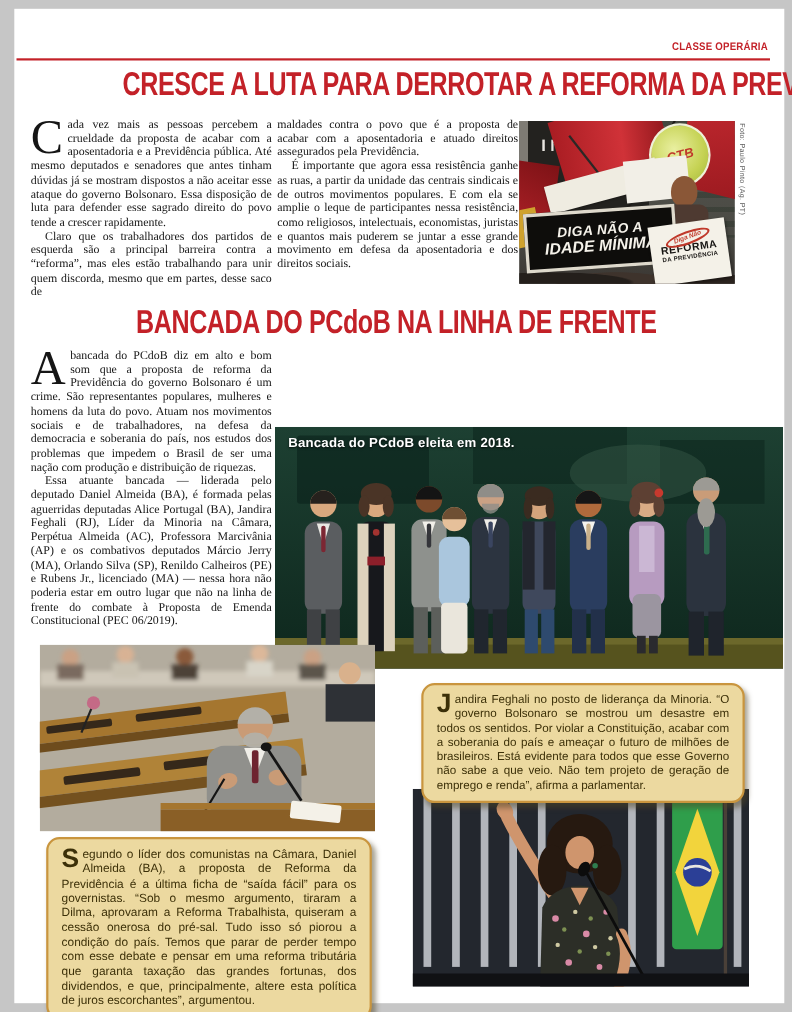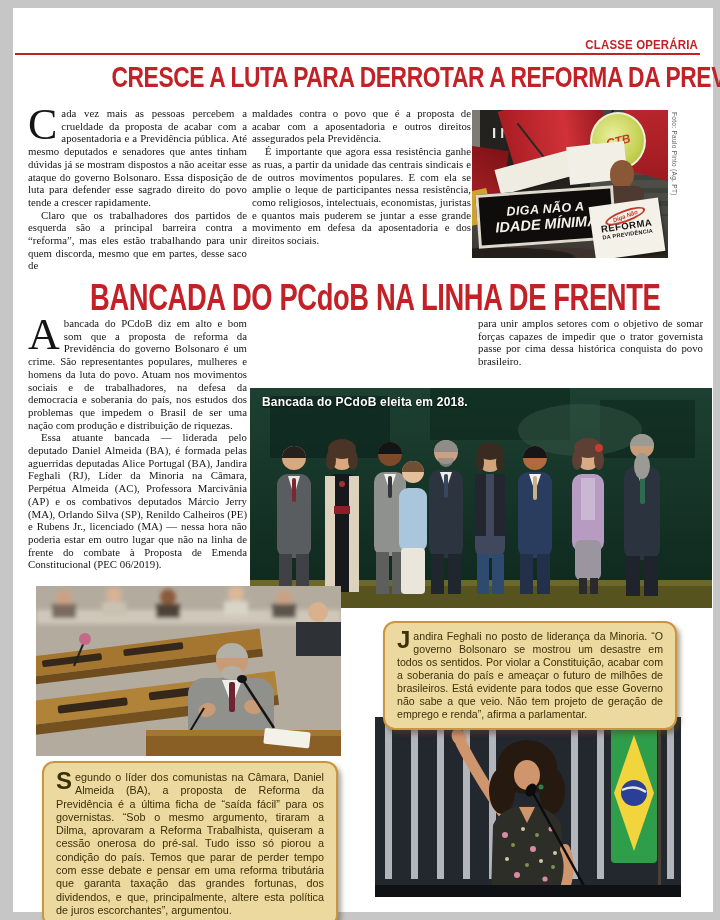--- a/index.html
+++ b/index.html
@@ -3,28 +3,28 @@
 <meta charset="utf-8">
 <style>
   html,body { margin:0; padding:0; background:#9a9a9a; }
   .stage { position:relative; width:720px; height:920px; background:#c6c6c6; overflow:hidden;
            font-family:"Liberation Serif", serif; }
   .abs { position:absolute; }
   .page { left:13px; top:8px; width:700px; height:904px; background:#ffffff; }
 
   
   .masthead { top:37px; right:22px; color:#c32128; font-family:"Liberation Sans",sans-serif;
-              font-weight:bold; font-size:13px; }
+              font-weight:bold; font-size:10px; }
   .masthead span { display:inline-block; transform:scaleX(.88); transform-origin:right center; letter-spacing:.2px; }
   .rule { top:53px; left:15px; width:685px; height:2px; background:#c32128; }
   .headline { left:0; width:720px; text-align:center; color:#c32128;
               font-family:"Liberation Sans",sans-serif; font-weight:bold; margin:0; }
   .headline span { display:inline-block; transform:scaleX(.76); transform-origin:center; white-space:nowrap; letter-spacing:-.5px; }
   .h1a { top:60px; font-size:30px; }
-  .h2a { top:277px; font-size:36px; }
+  .h2a { top:277px; font-size:30px; }
 
   
   .bodycol { text-align:justify; font-size:10.8px; line-height:12.7px; color:#151515; }
   .bodycol p { margin:0; }
   .bodycol p + p { text-indent:13px; }
   .dropcap { float:left; font-size:44px; line-height:34px; padding:1px 4px 0 0; }
   .c1a { left:28px; top:107px; width:219px; }
   .c2a { left:252px; top:107px; width:219px; }
   .c1b { left:28px; top:317px; width:219px; }
   .c2b { left:252px; top:317px; width:219px; }
@@ -108,21 +108,21 @@
 
   <h1 class="abs headline h1a">
     <span>CRESCE A LUTA PARA DERROTAR A REFORMA DA PREVIDÊNCIA</span>
   </h1>
 
   <div class="abs bodycol c1a">
     <p><span class="dropcap">C</span><span>ada vez mais as pessoas percebem a crueldade da proposta de acabar com a aposentadoria e a Previdência pública. Até mesmo deputados e senadores que antes tinham dúvidas já se mostram dispostos a não aceitar esse ataque do governo Bolsonaro. Essa disposição de luta para defender esse sagrado direito do povo tende a crescer rapidamente.</span></p>
     <p>Claro que os trabalhadores dos partidos de esquerda são a principal barreira contra a “reforma”, mas eles estão trabalhando para unir quem discorda, mesmo que em partes, desse saco de</p>
   </div>
   <div class="abs bodycol c2a">
-    <p>maldades contra o povo que é a proposta de acabar com a aposentadoria e outros direitos assegurados pela Previdência.</p>
+    <p>maldades contra o povo que é a proposta de acabar com a aposentadoria e atuado direitos assegurados pela Previdência.</p>
     <p>É importante que agora essa resistência ganhe as ruas, a partir da unidade das centrais sindicais e de outros movimentos populares. E com ela se amplie o leque de participantes nessa resistência, como religiosos, intelectuais, economistas, juristas e quantos mais puderem se juntar a esse grande movimento em defesa da aposentadoria e dos direitos sociais.</p>
   </div>
 
   <div class="abs photoA">
     <div class="pa-bldg-left">
       <div class="pa-inss">INSS</div>
     </div>
     <div class="pa-bldg-right"></div>
     <div class="pa-flag1"></div>
     <div class="pa-flag2"></div>
@@ -150,23 +150,20 @@
   </div>
   <div class="abs credit">Foto: Paulo Pinto (Ag. PT)</div>
 
   <h1 class="abs headline h2a">
     <span>BANCADA DO PCdoB NA LINHA DE FRENTE</span>
   </h1>
 
   <div class="abs bodycol c1b">
     <p><span class="dropcap">A</span><span>bancada do PCdoB diz em alto e bom som que a proposta de reforma da Previdência do governo Bolsonaro é um crime. São representantes populares, mulheres e homens da luta do povo. Atuam nos movimentos sociais e de trabalhadores, na defesa da democracia e soberania do país, nos estudos dos problemas que impedem o Brasil de ser uma nação com produção e distribuição de riquezas.</span></p>
     <p>Essa atuante bancada — liderada pelo deputado Daniel Almeida (BA), é formada pelas aguerridas deputadas Alice Portugal (BA), Jandira Feghali (RJ), Líder da Minoria na Câmara, Perpétua Almeida (AC), Professora Marcivânia (AP) e os combativos deputados Márcio Jerry (MA), Orlando Silva (SP), Renildo Calheiros (PE) e Rubens Jr., licenciado (MA) — nessa hora não poderia estar em outro lugar que não na linha de frente do combate à Proposta de Emenda Constitucional (PEC 06/2019).</p>
-  </div>
-  <div class="abs bodycol c3b">
-    <p>para unir amplos setores com o objetivo de somar forças capazes de impedir que o trator governista passe por cima dessa histórica conquista do povo brasileiro.</p>
   </div>
 
   <div class="abs photoB">
     <svg width="462" height="220" viewBox="0 0 462 220">
       <defs>
         <linearGradient id="gB" x1="0" y1="0" x2="0" y2="1">
           <stop offset="0" stop-color="#1d4032"></stop>
             <stop offset="1" stop-color="#0e271d"></stop>
         </linearGradient>
       </defs>

